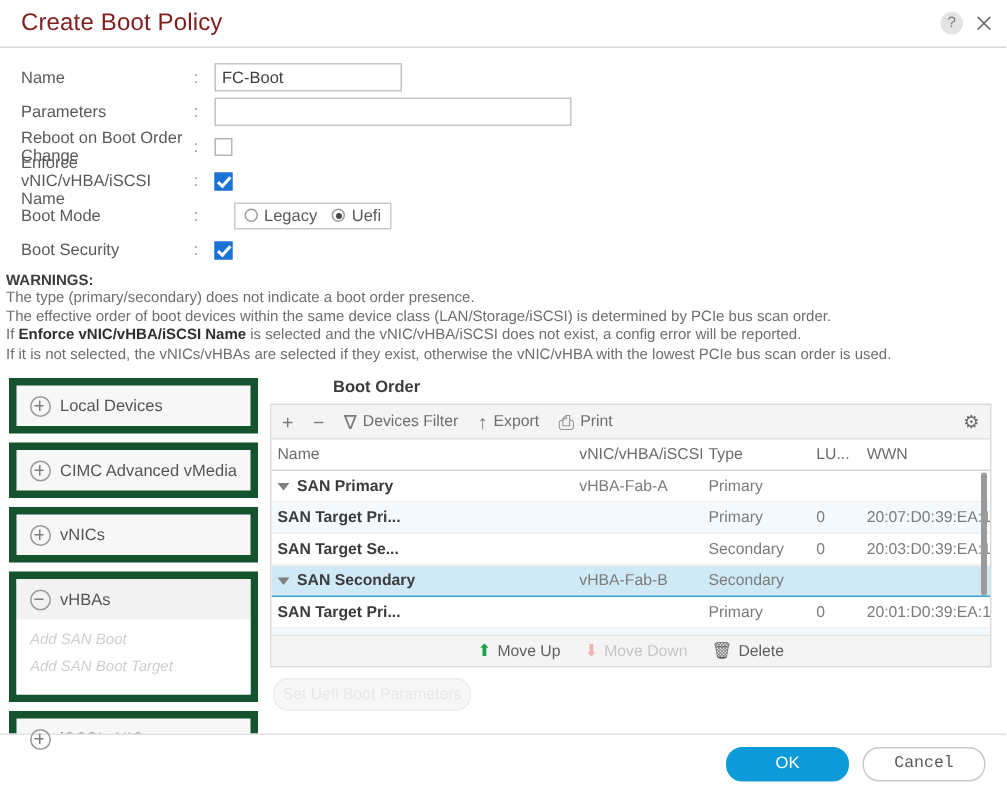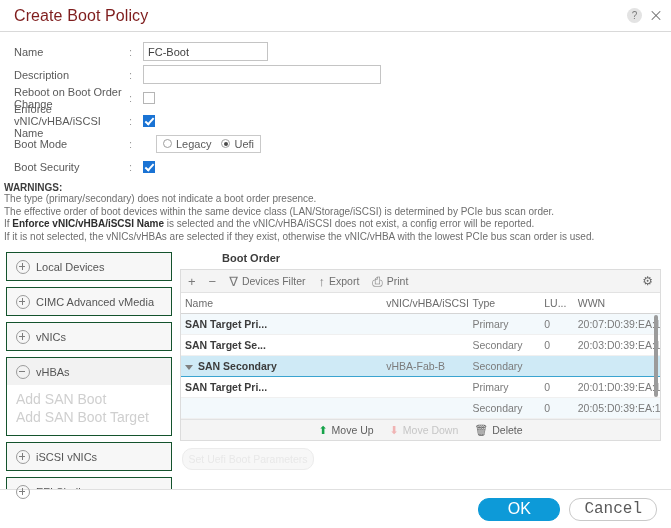--- a/index.html
+++ b/index.html
@@ -99,37 +99,37 @@
   .warn-h { font-size: 10px; font-weight: bold; color: #3c3c3c; }
   .warn-l { font-size: 10px; color: #6e6e6e; line-height: 12.5px; white-space: nowrap; }
   .warn-l b { color: #2f2f2f; }
 
   
   .body { flex: 1 1 auto; display: flex; padding: 9px 10px 0 6px; gap: 8px; min-height: 0; }
 
   
   .left { width: 166px; flex: 0 0 166px; }
   .acc {
-    border: 1px solid #14532d; background: #f7f7f7;
+    border: 5px solid #14532d; background: #f7f7f7;
     margin-bottom: 6px;
   }
   .acc-head {
     height: 27px; display: flex; align-items: center; gap: 6px;
     padding: 0 9px; cursor: pointer; font-size: 11px; color: #555;
   }
   .acc.open > .acc-head { background: #f2f2f2; }
   .pm {
     width: 12px; height: 12px; border-radius: 50%;
     border: 1px solid #9b9b9b; position: relative; flex: 0 0 12px;
   }
   .pm::before { content:""; position:absolute; left:2px; top:5px; width:6px; height:1px; background:#7d7d7d; }
   .pm.plus::after { content:""; position:absolute; left:5px; top:2px; width:1px; height:7px; background:#7d7d7d; }
   .acc-body { background: #fff; padding: 5px 9px 9px; }
   .acc-link {
-    font-size: 14px; color: #cfcfcf; line-height: 18px; cursor: default;
+    font-size: 10px; color: #cfcfcf; line-height: 18px; cursor: default; font-style: italic;
   }
 
   
   .right { flex: 1 1 auto; min-width: 0; display: flex; flex-direction: column; }
   .bo-title { font-size: 11px; font-weight: bold; color: #3c3c3c; margin: 0 0 5px 2px; padding-left: 40px; }
 
   .grid-wrap { border: 1px solid #dcdcdc; background: #fff; display: flex; flex-direction: column; }
   .grid-tb {
     height: 22px; background: #f4f4f4; border-bottom: 1px solid #e2e2e2;
     display: flex; align-items: center; padding: 0 7px; gap: 13px;
@@ -183,21 +183,21 @@
     line-height: 20px; cursor: default; user-select: none;
   }
 
   
   .footer {
     height: 38px; flex: 0 0 38px; border-top: 1px solid #e0e0e0;
     display: flex; align-items: center; justify-content: flex-end;
     gap: 9px; padding-right: 14px; background: #fff;
   }
   .btn {
-    min-width: 52px; height: 21px; border-radius: 11px; font-size: 16px;
+    min-width: 52px; height: 21px; border-radius: 11px; font-size: 11px;
     display: flex; align-items: center; justify-content: center; cursor: pointer;
     padding: 0 14px;
   }
   .btn.ok { background: #0d9ad8; color: #fff; border: 1px solid #0d9ad8; }
   .btn.cancel { background: #fff; color: #5a5a5a; border: 1px solid #c9c9c9; font-family: Liberation Mono, monospace; }
 </style>
 </head>
 <body>
 
 <div class="dialog">
@@ -214,21 +214,21 @@
 
     <div class="frow">
       <div class="flabel">Name</div>
       <div class="fcolon">:</div>
       <div class="fval">
           <input class="txt name-in" type="text" value="FC-Boot" style="">
         </div>
     </div>
 
     <div class="frow">
-      <div class="flabel">Description</div>
+      <div class="flabel">Parameters</div>
       <div class="fcolon">:</div>
       <div class="fval">
           <input class="txt desc-in" type="text" value="" style="">
         </div>
     </div>
 
     <div class="frow">
       <div class="flabel">Reboot on Boot Order Change</div>
       <div class="fcolon">:</div>
       <div class="fval">
@@ -369,20 +369,27 @@
             <thead>
               <tr>
                 <th>Name</th>
                 <th>vNIC/vHBA/iSCSI v...</th>
                 <th>Type</th>
                 <th>LU...</th>
                 <th>WWN</th>
               </tr>
             </thead>
             <tbody>
+              <tr>
+                <td class="lvl1"><span class="caret"></span><span class="cname">SAN Primary</span></td>
+                <td>vHBA-Fab-A</td>
+                <td>Primary</td>
+                <td></td>
+                <td></td>
+              </tr>
               <tr class="alt">
                 <td class="lvl2"><span class="cname">SAN Target Pri...</span></td>
                 <td></td>
                 <td>Primary</td>
                 <td>0</td>
                 <td>20:07:D0:39:EA:18:BA:5A</td>
               </tr>
               <tr>
                 <td class="lvl2"><span class="cname">SAN Target Se...</span></td>
                 <td></td>

